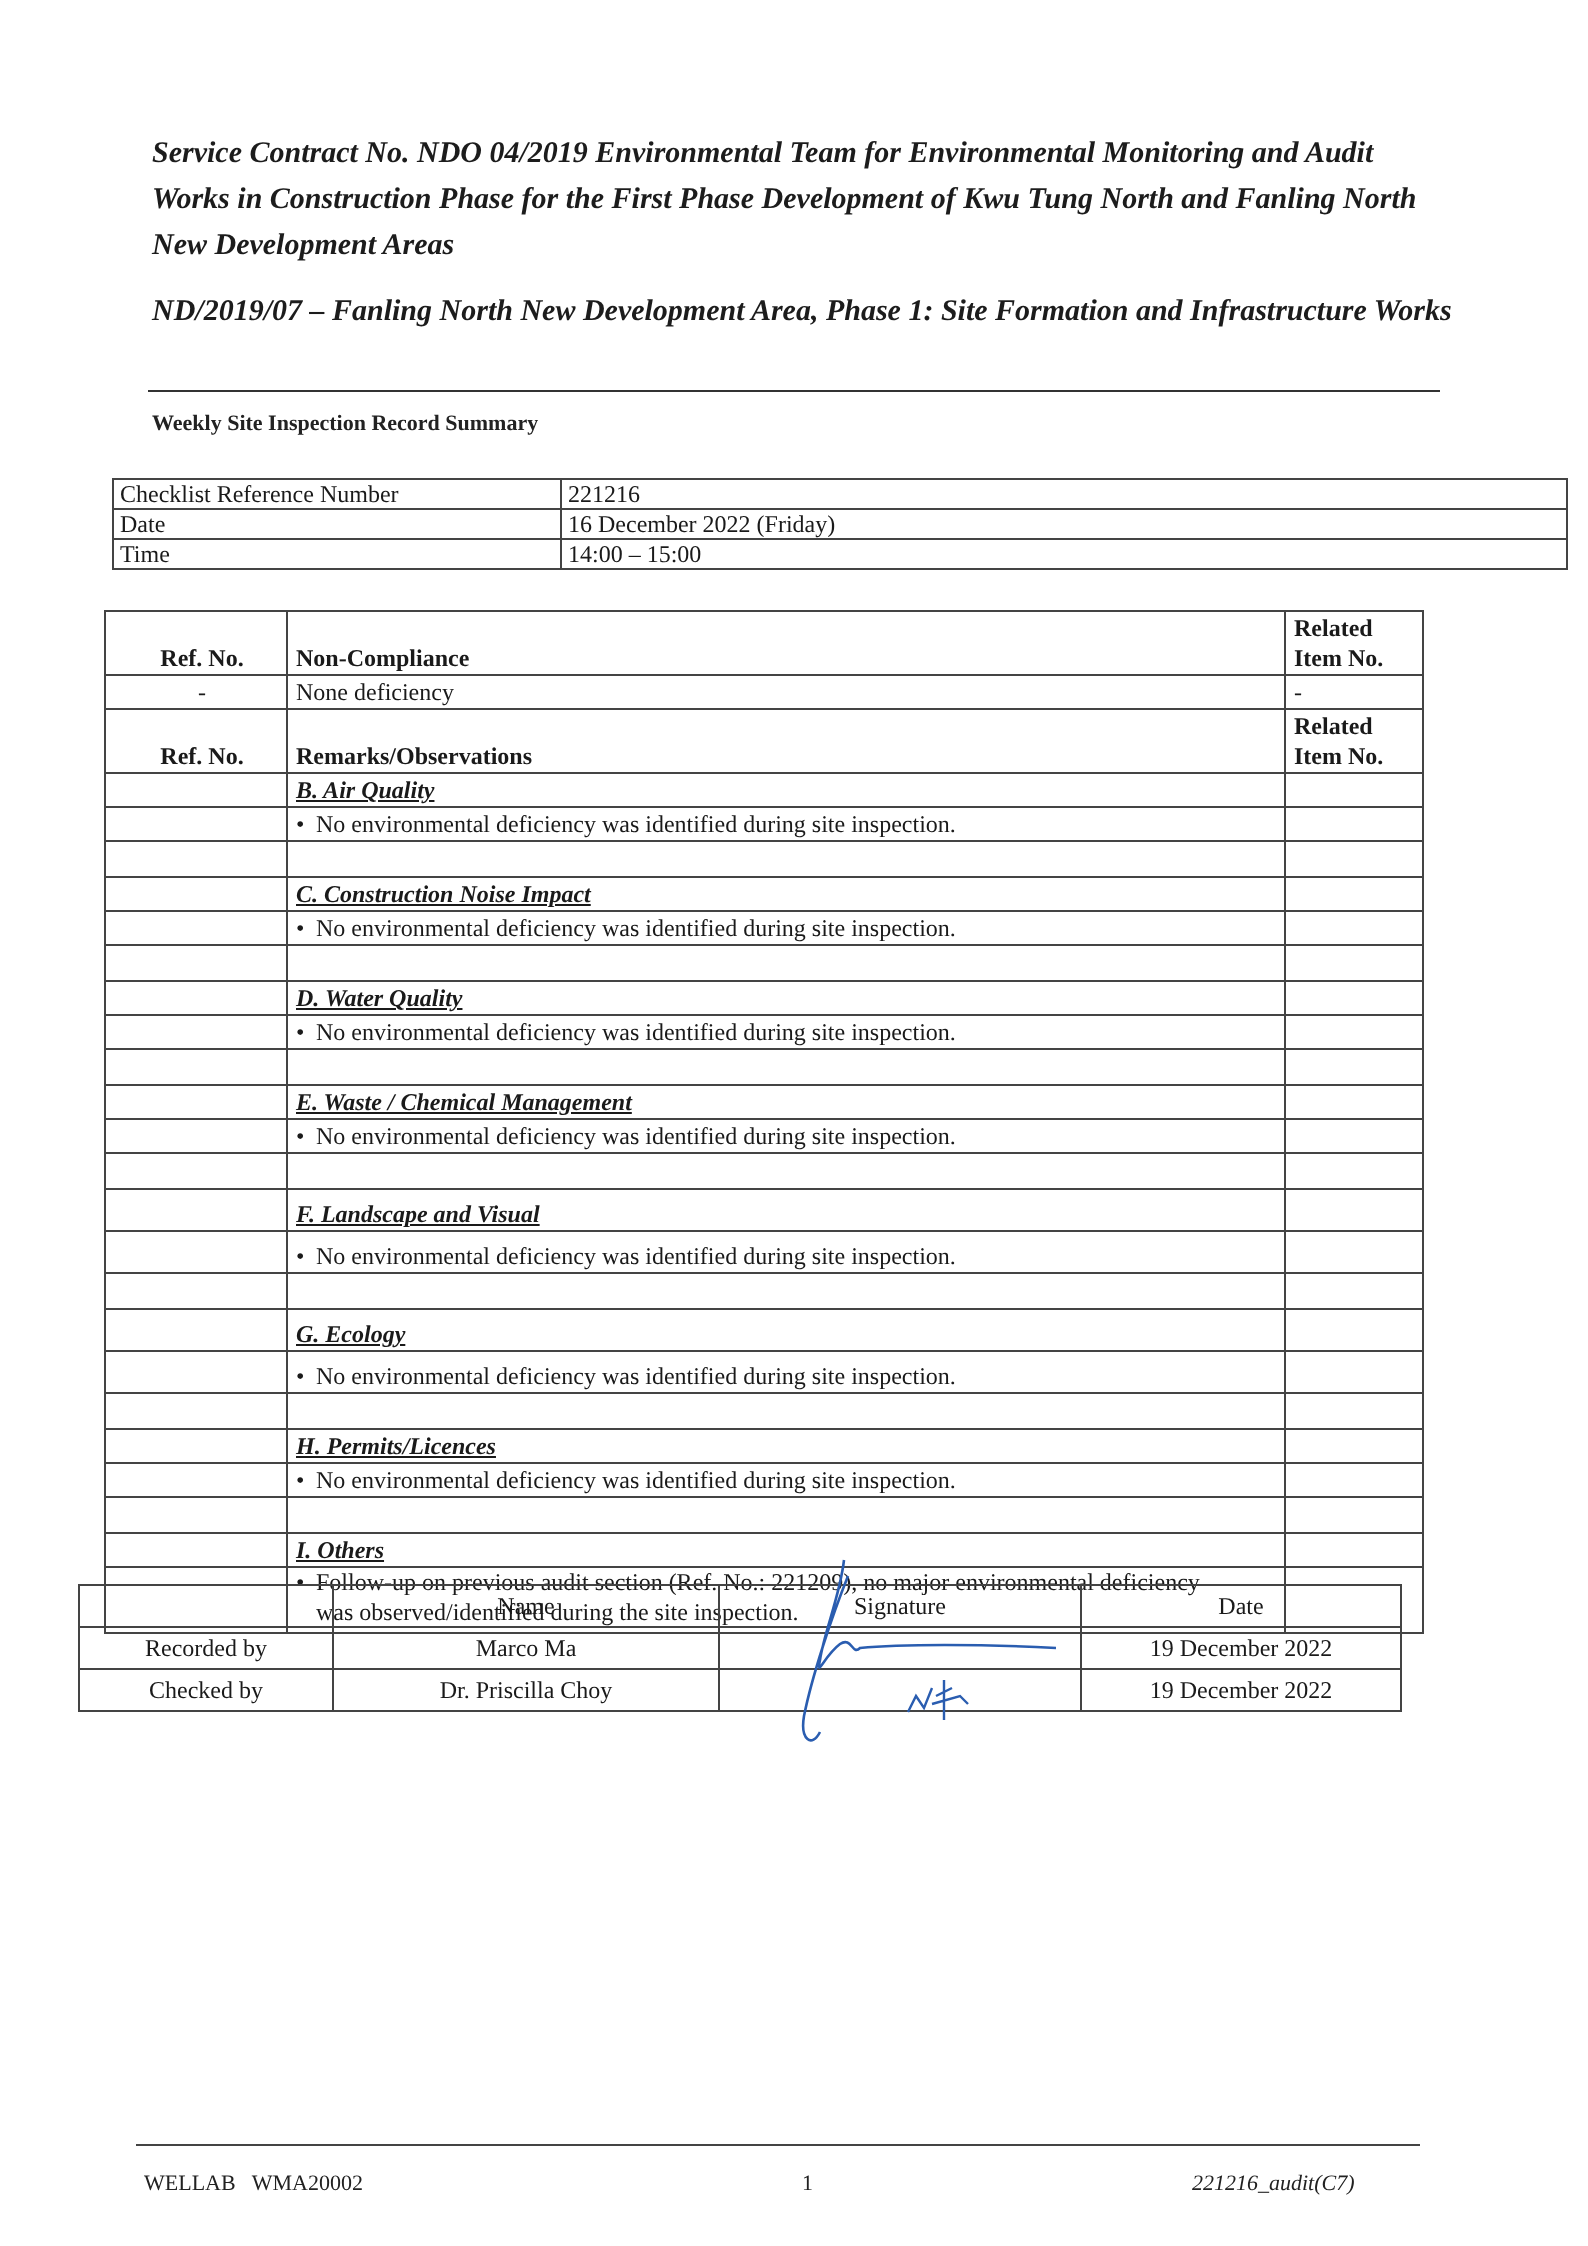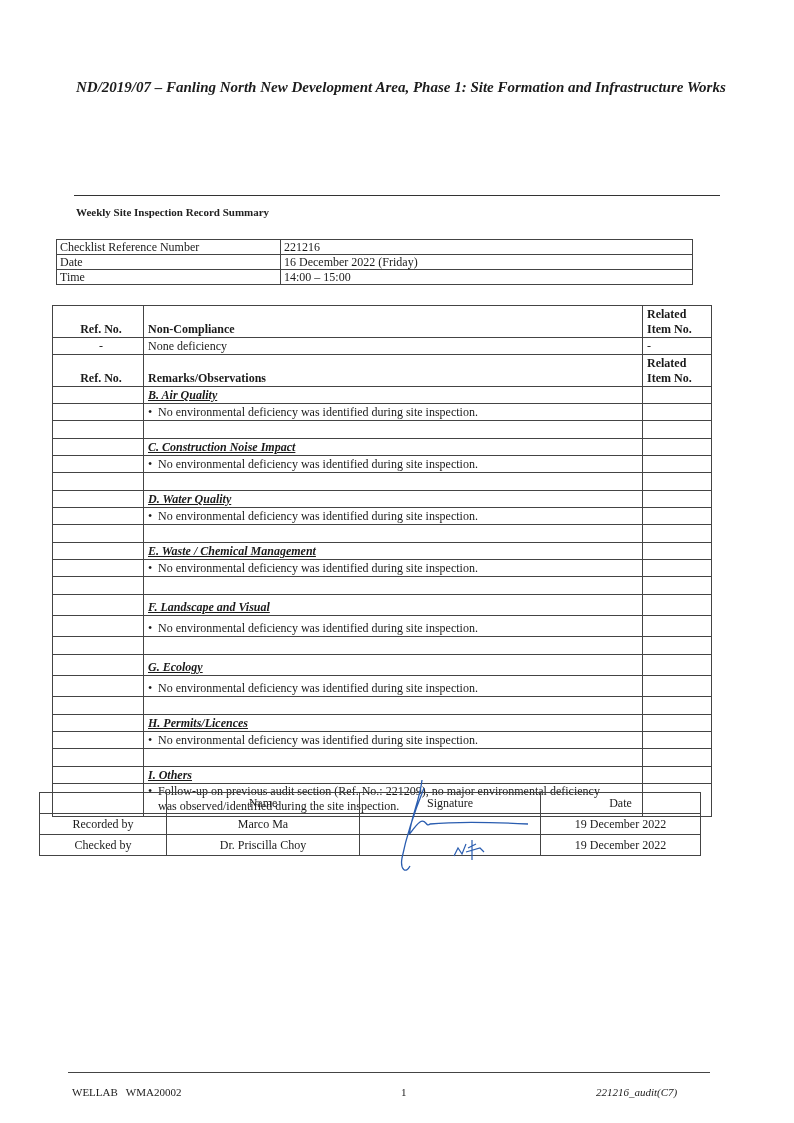--- a/index.html
+++ b/index.html
@@ -17,21 +17,21 @@
     .title-rule {
       position: absolute; left: 74px; top: 195px; width: 646px; height: 0;
       border-top: 1.5px solid #333;
     }
     .summary-title {
       position: absolute; left: 76px; top: 206px;
       font-weight: bold; font-size: 11px; color: #222;
     }
     table { border-collapse: collapse; }
     .info-table {
-      position: absolute; left: 56px; top: 239px; width: 637px;
+      position: absolute; left: 56px; top: 239px; width: 728px;
       font-size: 12px;
       padding-left: 38px;
     }
     .info-table td {
       border: 1px solid #444; height: 14px; padding: 0 3px; line-height: 14px;
     }
     .info-table td.k { width: 217px; }
     .main-table {
       position: absolute; left: 52px; top: 305px; width: 660px;
       font-size: 12px;
@@ -67,20 +67,21 @@
     }
     .footer { position: absolute; top: 1086px; font-size: 11px; color: #222; }
     .footer.left { left: 72px; }
     .footer.mid { left: 401px; }
     .footer.right { left: 596px; font-style: italic; }
   </style>
 </head>
 <body>
 
 <div class="title-block">
+  <p>Service Contract No. NDO 04/2019 Environmental Team for Environmental Monitoring and Audit Works in Construction Phase for the First Phase Development of Kwu Tung North and Fanling North New Development Areas</p>
   <p class="sub">ND/2019/07 – Fanling North New Development Area, Phase 1: Site Formation and Infrastructure Works</p>
 </div>
 <div class="title-rule"></div>
 <div class="summary-title">Weekly Site Inspection Record Summary</div>
 
 <table class="info-table">
   <tbody>
       <tr>
     <td class="k">Checklist Reference Number</td>
     <td>221216</td>

